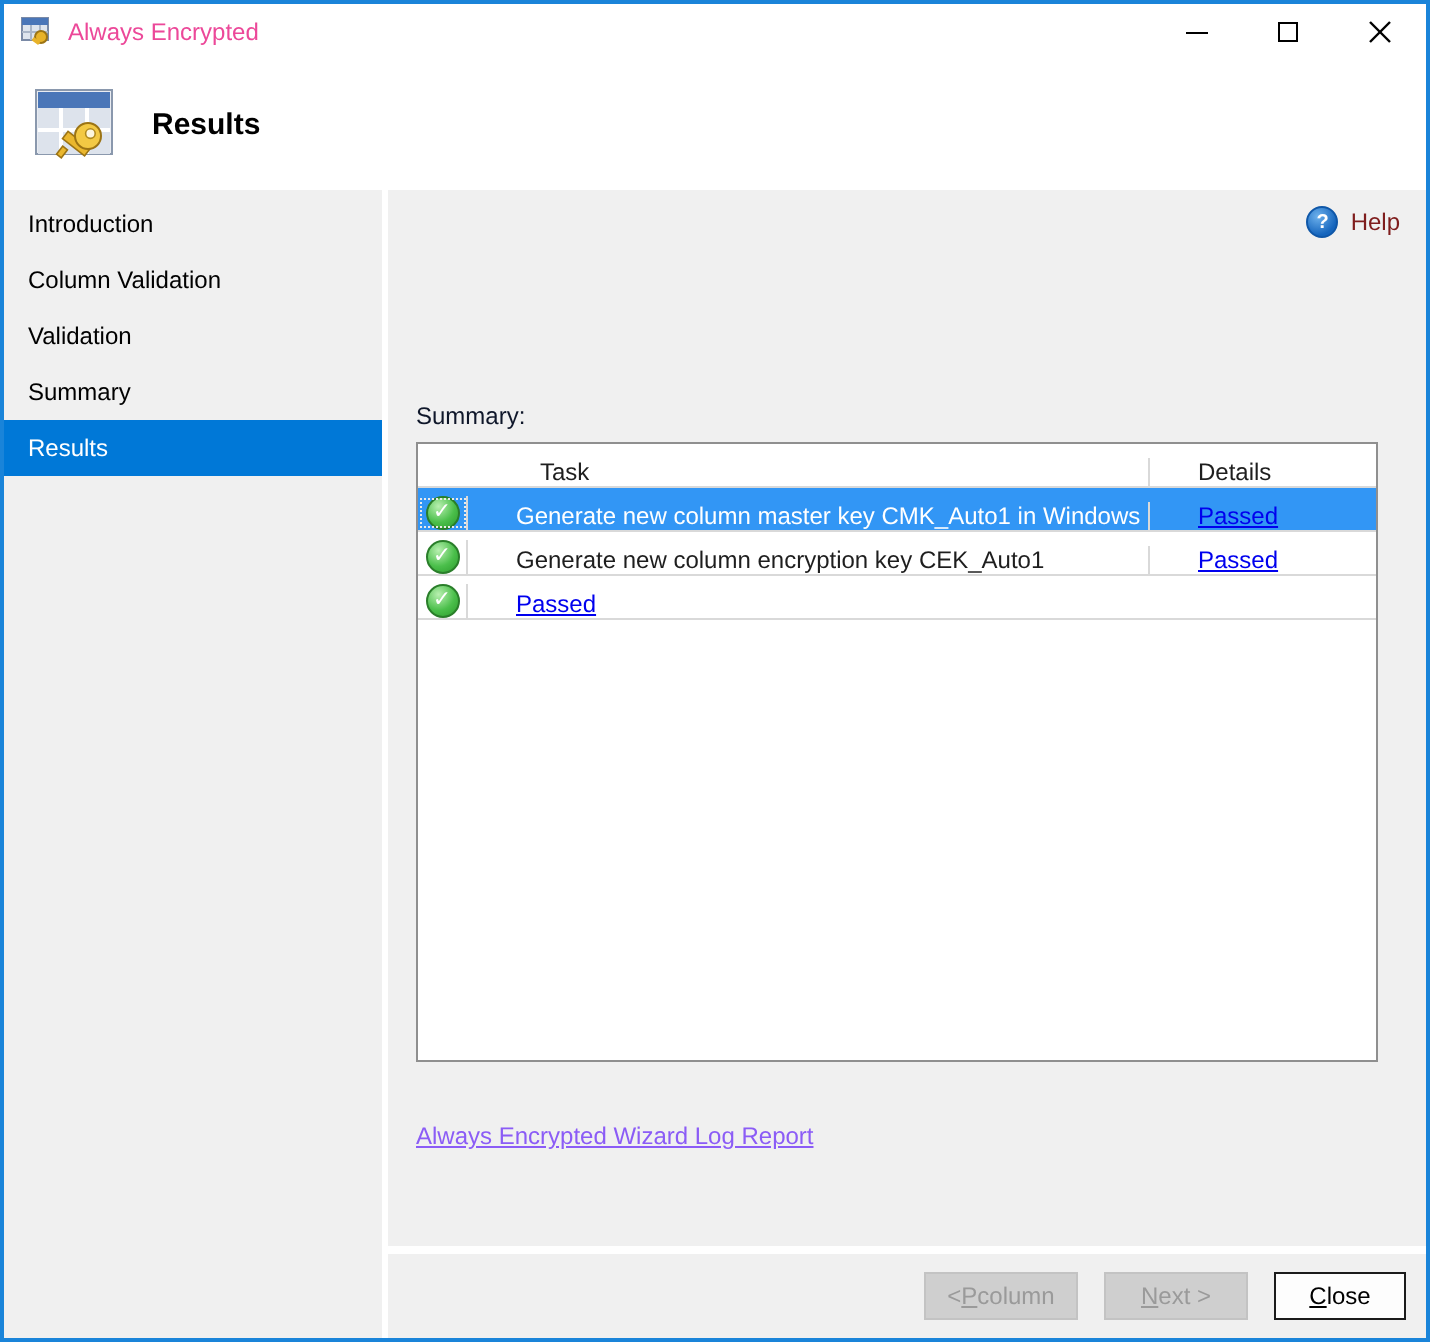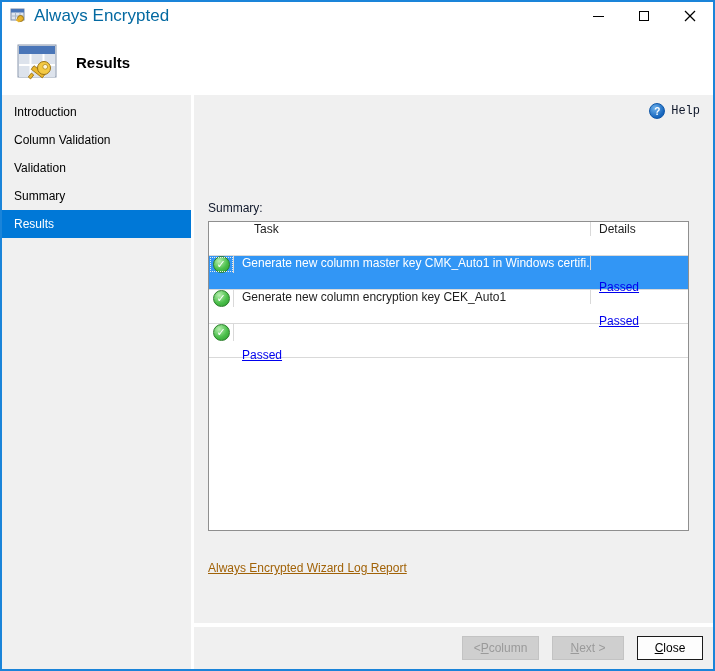--- a/index.html
+++ b/index.html
@@ -10,21 +10,21 @@
     width: 715px; height: 671px;
     border: 2px solid #1a84d9;
     background: #ffffff;
     display: flex; flex-direction: column;
     overflow: hidden;
   }
 
   
   .titlebar { height: 28px; background: #ffffff; display: flex; align-items: center; flex: 0 0 auto; }
   .titlebar .app-icon { width: 16px; height: 16px; margin-left: 8px; }
-  .titlebar .title { margin-left: 8px; font-size: 17px; color: #0369a1; }
+  .titlebar .title { margin-left: 8px; font-size: 12px; color: #ec4899; }
   .win-controls { margin-left: auto; display: flex; height: 100%; }
   .win-btn { width: 46px; height: 100%; display: flex; align-items: center; justify-content: center; cursor: default; }
   .glyph-min { width: 11px; border-top: 1px solid #000; display: block; }
   .glyph-max { width: 10px; height: 10px; border: 1px solid #000; display: block; }
 
   
   .header { height: 65px; background: #ffffff; display: flex; align-items: center; padding-left: 12px; flex: 0 0 auto; }
   .header .big-icon { width: 46px; height: 46px; }
   .header .page-title { margin-left: 16px; font-size: 15px; font-weight: bold; color: #000; }
 
@@ -45,51 +45,51 @@
   .content { flex: 1 1 auto; background: #f0f0f0; position: relative; padding: 0 24px 0 14px; }
 
   .help-row { position: absolute; top: 8px; right: 13px; display: flex; align-items: center; cursor: pointer; }
   .help-icon {
     width: 16px; height: 16px; border-radius: 50%;
     background: radial-gradient(circle at 35% 30%, #6db1ec, #1565bd 70%);
     color: #fff; font-size: 10px; font-weight: bold;
     display: flex; align-items: center; justify-content: center;
     border: 1px solid #0f57a8;
   }
-  .help-label { color: #0f172a; margin-left: 6px; font-family: Liberation Mono, monospace; }
+  .help-label { color: #7f1d1d; margin-left: 6px; }
 
   .summary-label { padding-top: 106px; color: #0f172a; }
 
   .grid {
     margin-top: 6px;
     height: 310px;
     background: #ffffff;
     border: 1px solid #8f8f8f;
     overflow: hidden;
   }
-  .grid-row { display: flex; height: 34px; align-items: flex-start; border-bottom: 1px solid #d9d9d9; background: #fff; }
+  .grid-row { display: flex; height: 22px; align-items: flex-end; border-bottom: 1px solid #d9d9d9; background: #fff; gap: 16px; }
   .grid-row.header { font-weight: normal; }
   .cell { display: flex; align-items: center; overflow: hidden; white-space: nowrap; }
   .cell-icon { width: 25px; flex: 0 0 auto; justify-content: center; border-right: 1px solid #d9d9d9; }
   .cell-task { flex: 1 1 auto; padding-left: 8px; border-right: 1px solid #d9d9d9; }
   .cell-details { width: 97px; flex: 0 0 auto; padding-left: 8px; }
   .grid-row.selected { background: #3296f5; color: #ffffff; }
   .grid-row.selected .cell-icon { outline: 1px dotted #eaeaea; outline-offset: -2px; }
 
   .check-icon {
     width: 17px; height: 17px; border-radius: 50%;
     background: radial-gradient(circle at 35% 28%, #b8f0b0, #4bbf4b 55%, #2b9a2b 100%);
     border: 1px solid #2a7e2a;
     color: #fff; font-size: 11px; font-weight: bold; line-height: 15px;
     display: flex; align-items: center; justify-content: center;
   }
 
   a.passed-link { color: #0000ee; text-decoration: underline; cursor: pointer; margin-top: 24px; }
 
-  .log-link { display: inline-block; margin-top: 30px; color: #a16207; text-decoration: underline; cursor: pointer; }
+  .log-link { display: inline-block; margin-top: 30px; color: #8b5cf6; text-decoration: underline; cursor: pointer; }
 
   
   .footer {
     flex: 0 0 auto; height: 46px;
     background: #f0f0f0; border-top: 4px solid #ffffff;
     display: flex; align-items: center; justify-content: flex-end;
     padding-right: 10px;
   }
   .btn {
     height: 24px; margin-left: 13px;

